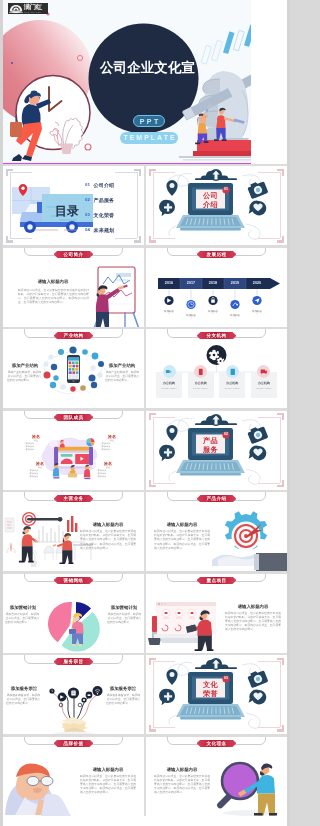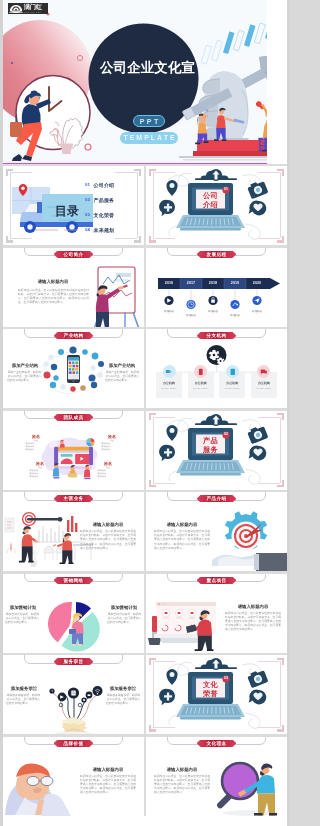--- a/index.html
+++ b/index.html
@@ -1,21 +1,21 @@
 <!DOCTYPE html>
 <html><head>
 <meta charset="utf-8">
 <style>
   html,body{margin:0;padding:0;}
   body{width:290px;height:826px;overflow:hidden;background:#d9d9d9;
        font-family:"Liberation Sans",sans-serif;-webkit-font-smoothing:antialiased;
        text-rendering:optimizeLegibility;}
   .page{position:relative;width:290px;height:826px;box-sizing:border-box;
         border-left:3px solid #d4d4d4;border-right:3px solid #d4d4d4;background:#fff;}
-  .hero{width:248px;height:163.5px;position:relative;overflow:hidden;background:#d946ef;padding-left:16px;}
+  .hero{width:248px;height:163.5px;position:relative;overflow:hidden;background:#d946ef;}
   .heroart{position:absolute;left:0;top:0;}
   .hdiv{height:2.5px;background:#dcdcdc;width:284px;}
   .row{display:flex;height:79px;}
   .cell{width:141px;height:79px;position:relative;overflow:hidden;background:#fff;}
   .cell.left{border-right:2px solid #dcdcdc;}
 
   
   .wm{position:absolute;left:4.7px;top:3.4px;width:40px;height:10.8px;background:#2f2f2f;
       z-index:50;display:flex;align-items:center;gap:1px;padding:0 1px;
       box-sizing:border-box;}

